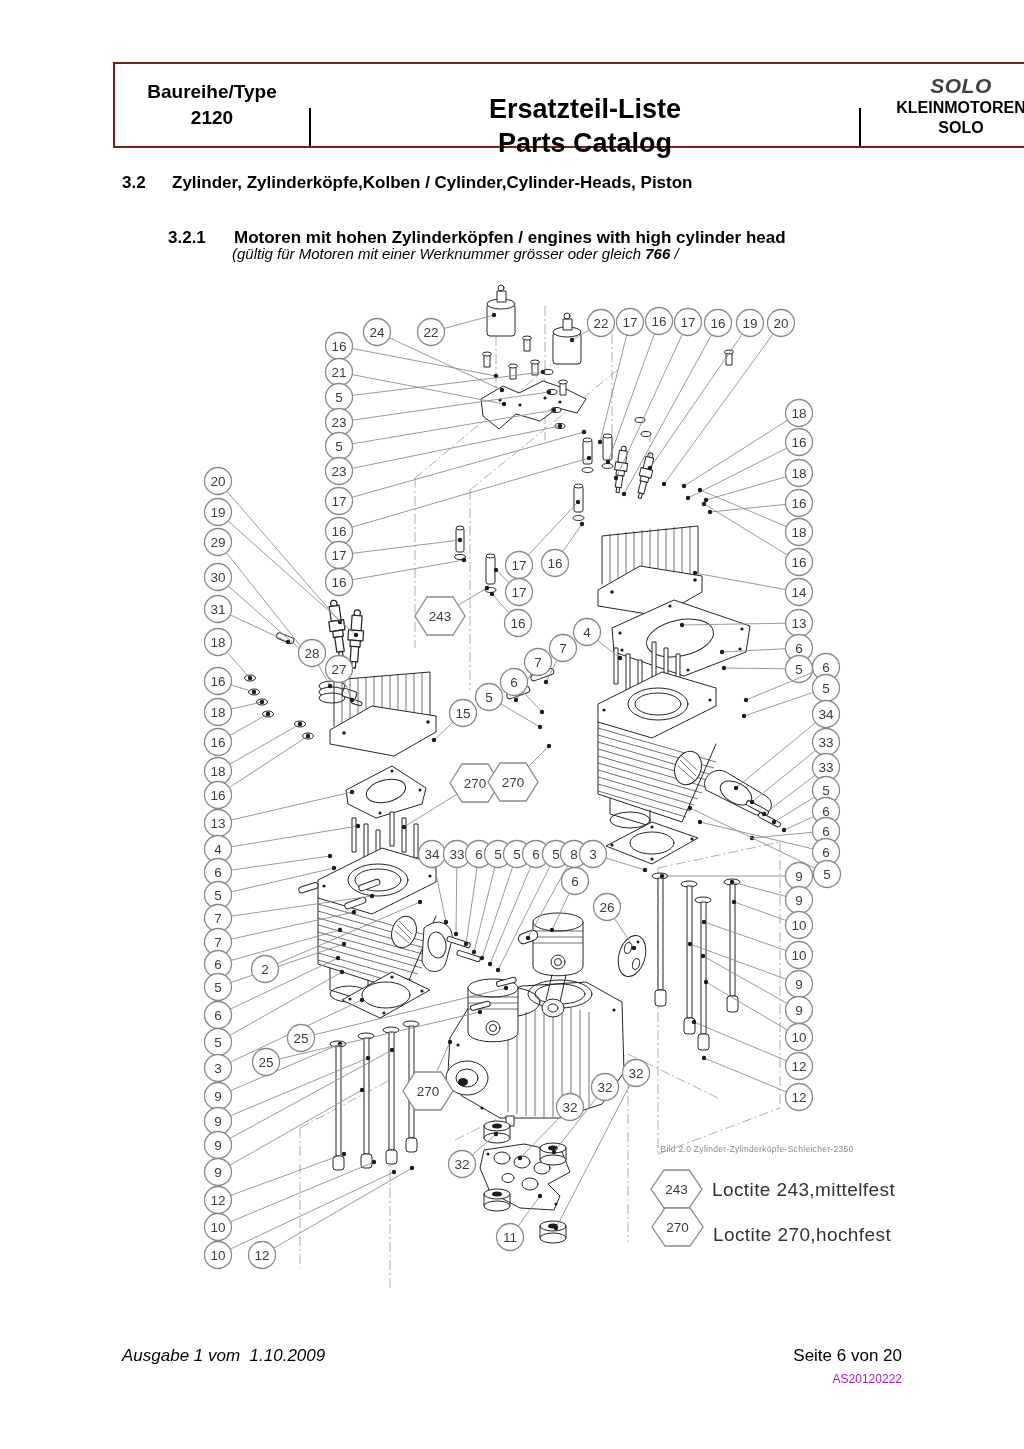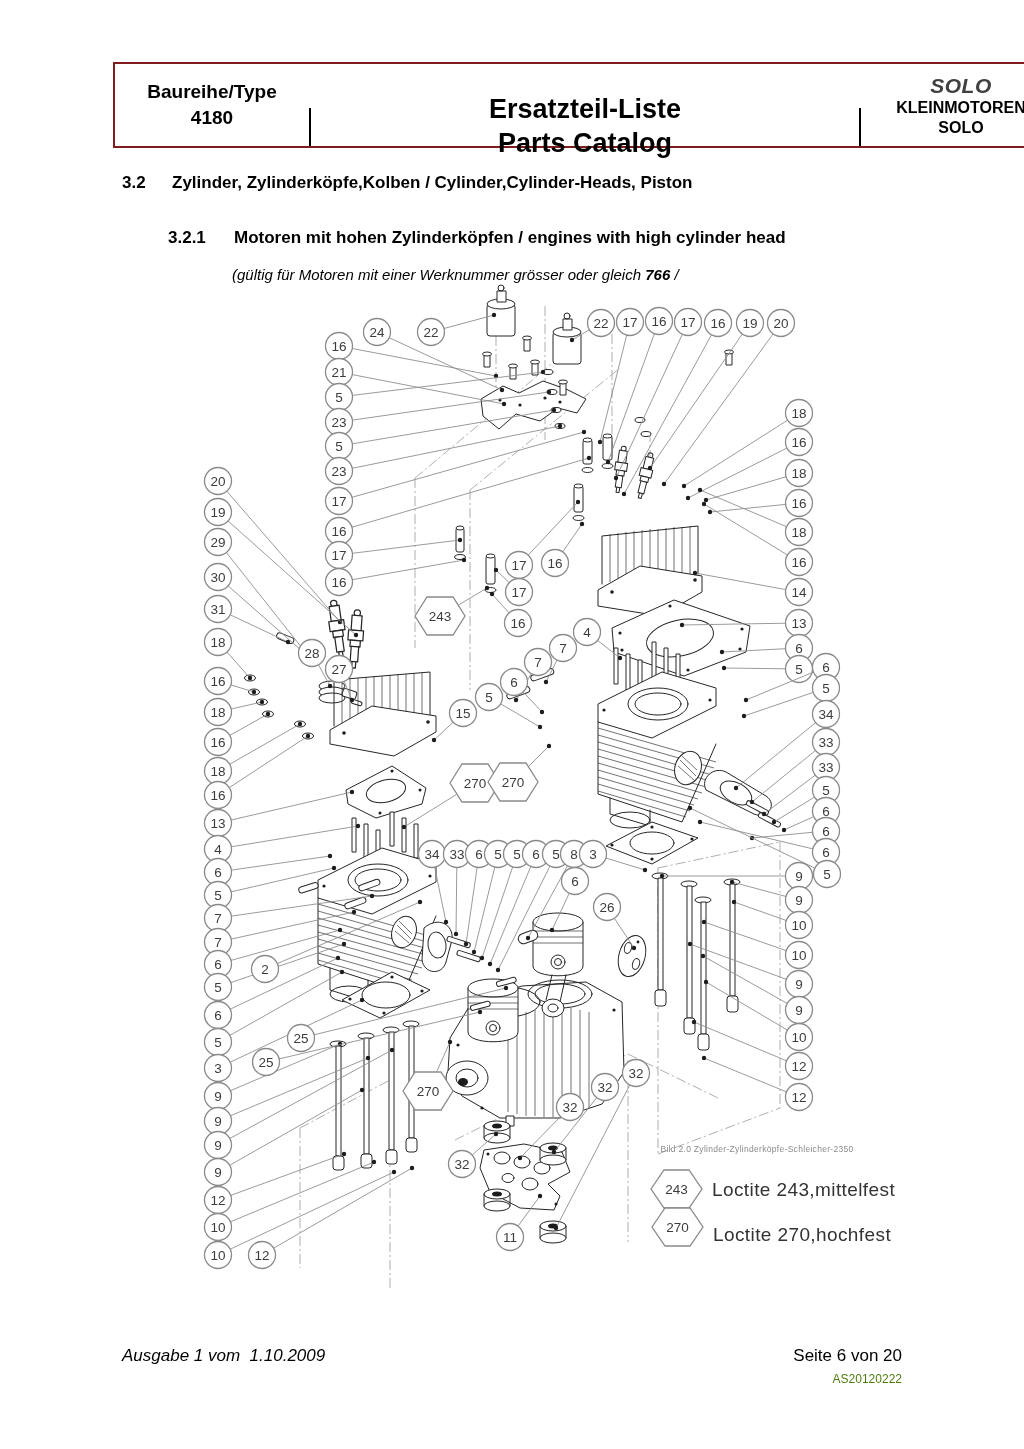--- a/index.html
+++ b/index.html
@@ -17,26 +17,26 @@
   .brand{font-size:21px;font-weight:bold;font-style:italic;letter-spacing:.5px;}
   .brand2,.brand3{font-size:16px;font-weight:bold;}
   
   .h-row{position:absolute;display:flex;font-weight:bold;font-size:17px;white-space:pre;}
   .sec{left:122px;top:173px;}
   .sec .num{width:50px;}
   .sub{left:168px;top:228px;}
   .sub .num{width:66px;}
   .note{position:absolute;font-size:15px;font-style:italic;white-space:pre;}
   .note b{font-weight:bold;}
-  .n1{left:232px;top:245px;margin-top:21px;}
+  .n1{left:232px;top:245px;}
   .n2{left:237px;top:267px;}
   
   .foot-l{position:absolute;left:122px;top:1346px;font-size:17px;white-space:pre;font-style:italic;}
   .foot-r{position:absolute;right:122px;top:1346px;font-size:17px;}
-  .foot-c{position:absolute;right:122px;top:1372px;font-size:12px;color:#4d7c0f;}
+  .foot-c{position:absolute;right:122px;top:1372px;font-size:12px;color:#a21caf;}
   
   svg.diagram{position:absolute;left:0;top:0;}
   .dd{stroke:#9a9a9a;stroke-width:.8;fill:none;stroke-dasharray:10 3 2 3;}
   .mk{stroke:#262626;stroke-width:1;fill:none;stroke-linejoin:round;stroke-linecap:round;}
   .mkf{stroke:#262626;stroke-width:1;fill:#fff;stroke-linejoin:round;}
   .thin{stroke:#262626;stroke-width:.65;fill:none;}
   .dot{fill:#1c1c1c;stroke:none;}
   .co-line{stroke:#8f8f8f;stroke-width:.9;}
   .co-shape{fill:#fff;stroke:#8a8a8a;stroke-width:1.3;}
   .co-text{font-family:"Liberation Sans",sans-serif;font-size:13.5px;fill:#3c3c3c;text-anchor:middle;}
@@ -44,21 +44,21 @@
   .legend-label{font-family:"Liberation Sans",sans-serif;font-size:19px;fill:#333;letter-spacing:.4px;}
 </style>
 </head>
 <body>
 
 <div class="page">
 
   <div class="hdr">
     <div class="cell c1">
       <span>Baureihe/Type</span>
-      <span>4180</span>
+      <span>2120</span>
     </div>
     <div class="cell c2">
       <span>Ersatzteil-Liste</span>
       <span>Parts Catalog</span>
     </div>
     <div class="cell c3">
       <span class="brand" id="brand" style="color: #404040;">SOLO</span>
       <span class="brand2">KLEINMOTOREN</span>
       <span class="brand3">SOLO</span>
     </div>

